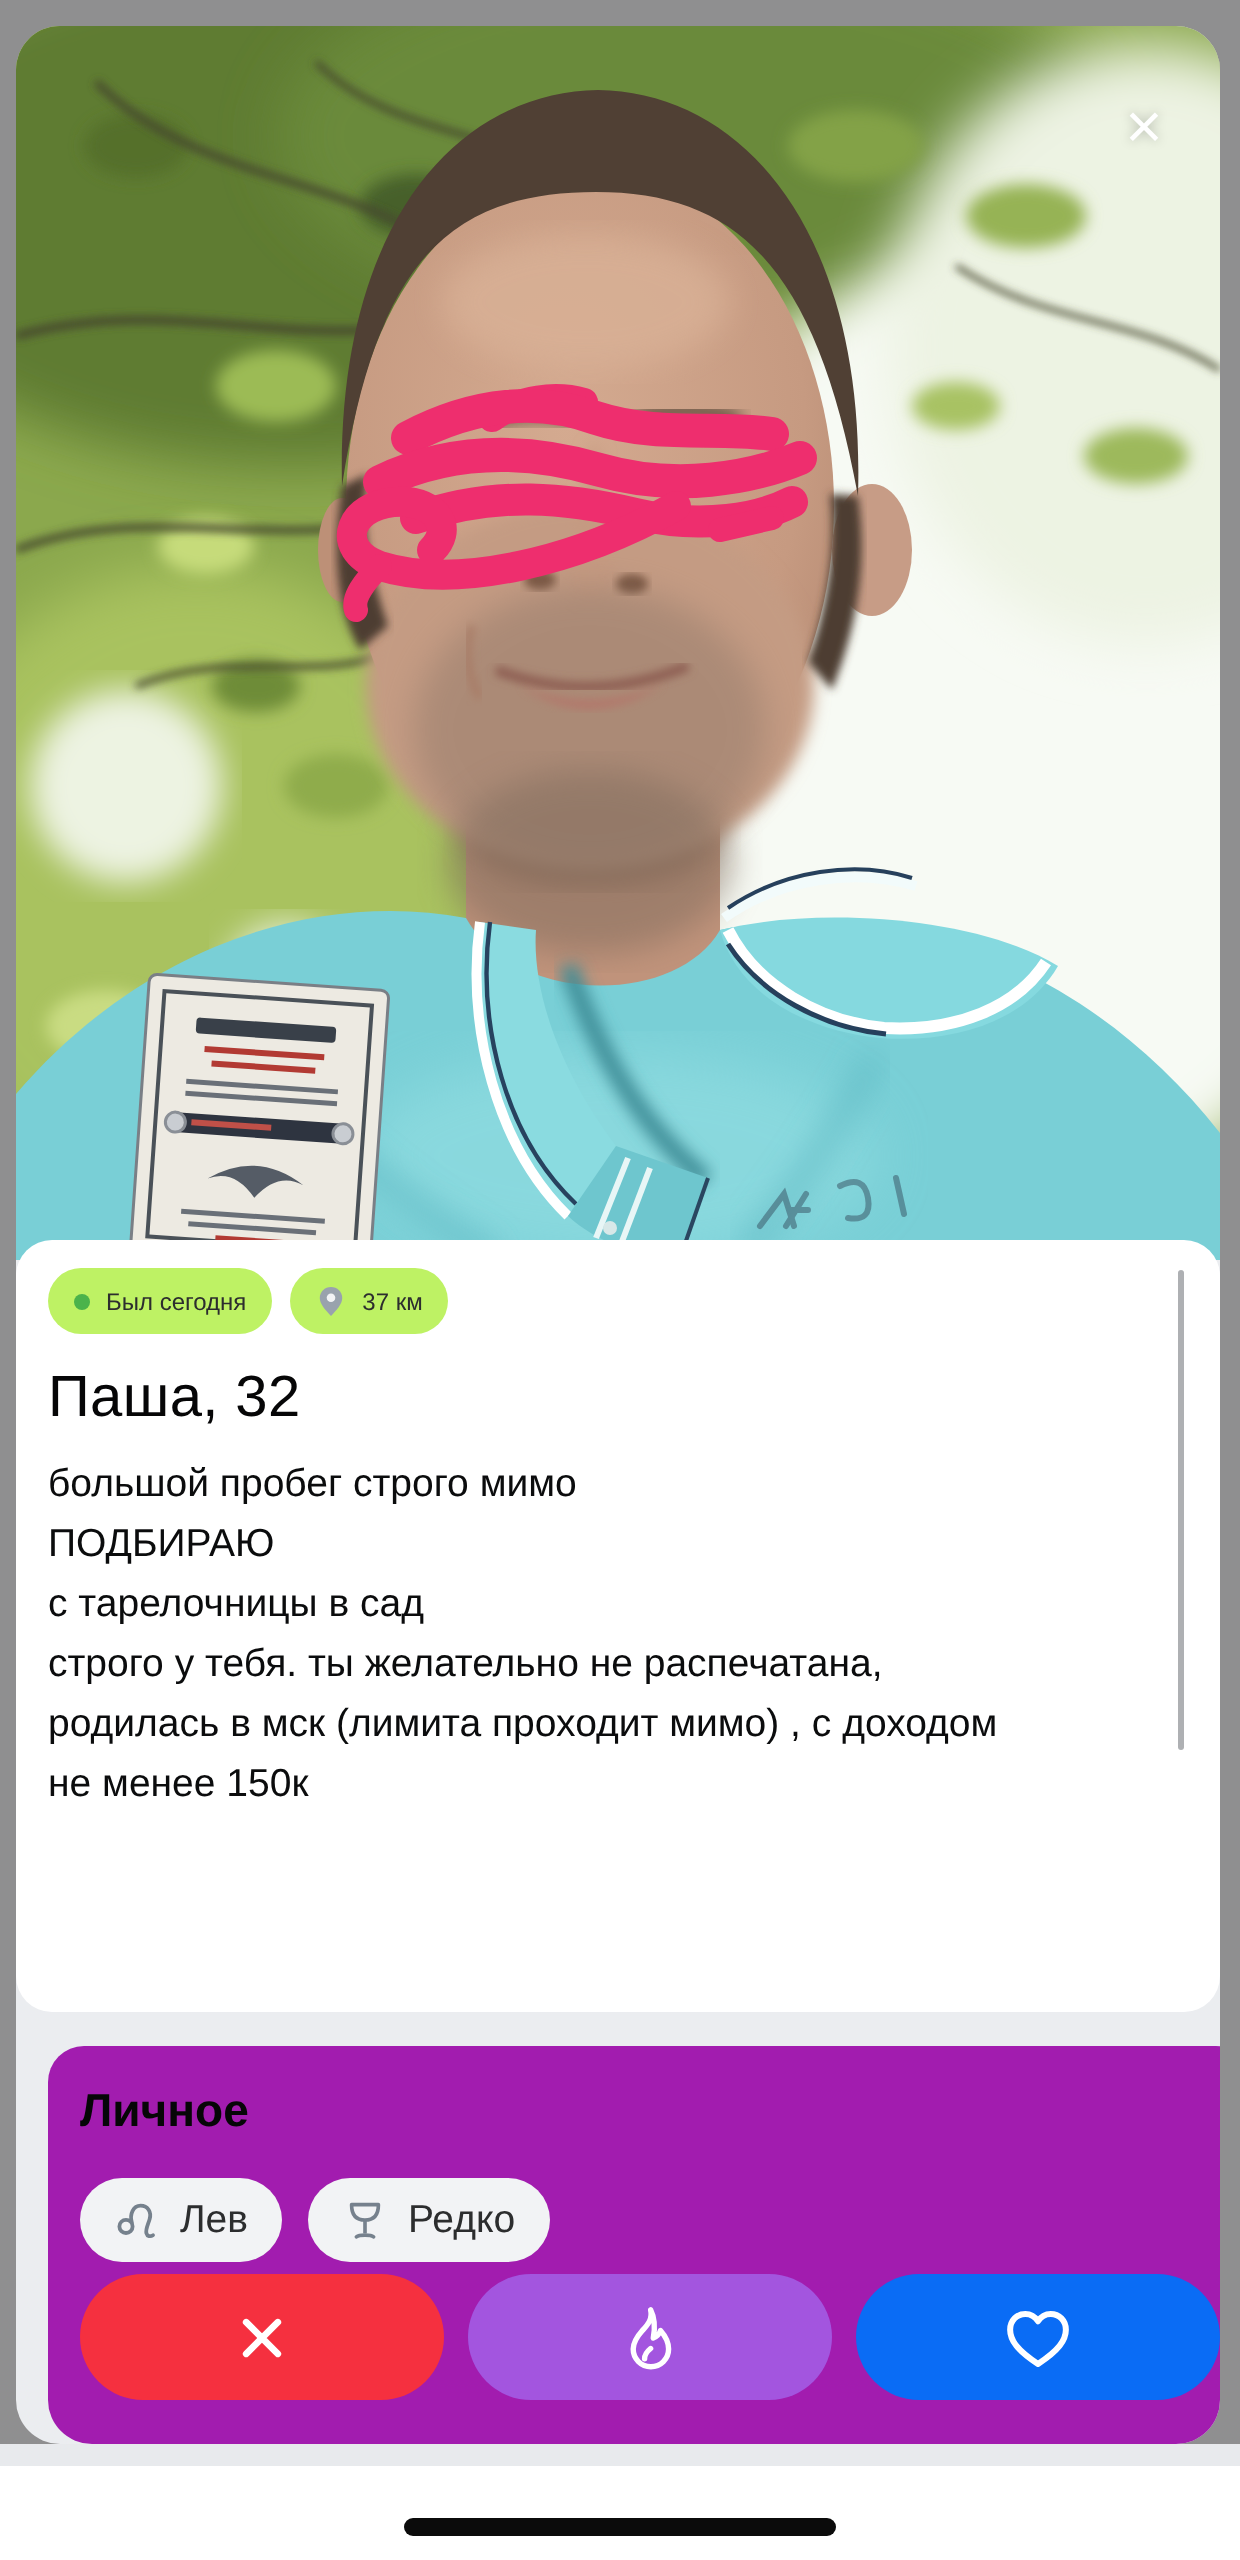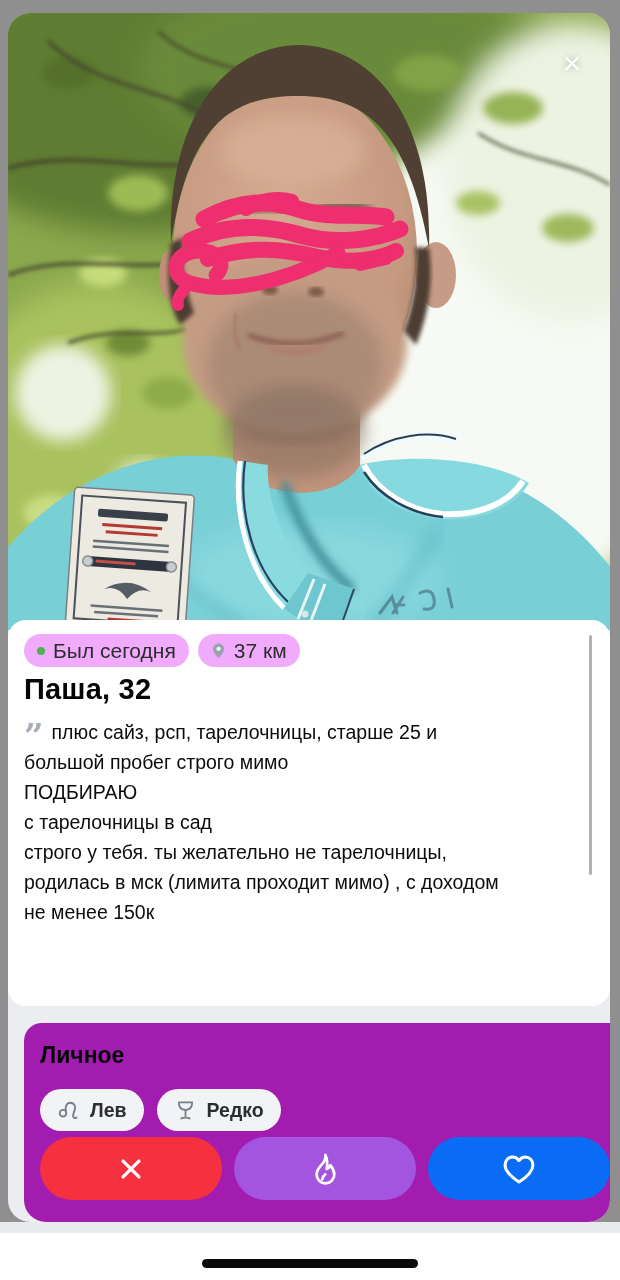--- a/index.html
+++ b/index.html
@@ -12,34 +12,34 @@
   .photo-wrap svg{display:block;}
   .close-btn{position:absolute;top:36px;right:24px;width:28px;height:28px;display:flex;
              align-items:center;justify-content:center;color:#fff;font-size:32px;font-weight:300;
              line-height:1;cursor:pointer;text-shadow:0 0 6px rgba(0,0,0,.25);}
   
   .sheet1{position:absolute;left:0;top:607px;width:602px;height:386px;background:#fff;
           border-radius:18px;overflow:hidden;}
   .sheet1-inner{padding:14px 16px 0 16px;}
   .badges{display:flex;gap:9px;}
   .badge{display:inline-flex;align-items:center;gap:8px;height:33px;padding:0 13px;
-         border-radius:17px;background:#f0abfc;font-size:21px;color:#2C2D2E;}
+         border-radius:17px;background:#bef264;font-size:12px;color:#2C2D2E;}
   .dot{width:8px;height:8px;border-radius:50%;background:#4BB34B;}
   .pin-ic{width:15px;height:18px;}
-  .title{margin-top:6px;font-size:29px;font-weight:700;color:#060607;letter-spacing:.2px;}
+  .title{margin-top:16px;font-size:29px;font-weight:400;color:#060607;letter-spacing:.2px;}
   .bio{margin-top:11px;font-size:19.5px;line-height:30px;color:#0B0C0D;}
   .bio p{margin:0;}
   .quote{font-family:"DejaVu Serif","Liberation Serif",serif;font-weight:700;font-size:34px;
          color:#A5AEB8;line-height:0;vertical-align:-9px;margin-right:8px;}
   
   .sheet2{position:absolute;left:16px;top:1010px;width:602px;height:199px;background:#a21caf;
           border-radius:18px 18px 22px 22px;}
   .sheet2-inner{padding:18px 16px 0 16px;}
   .section-title{font-size:23px;font-weight:700;color:#060607;line-height:28px;}
-  .chips{display:flex;gap:13px;margin-top:20px;font-weight:bold;}
+  .chips{display:flex;gap:13px;margin-top:20px;}
   .chip{display:inline-flex;align-items:center;gap:10px;height:42px;padding:0 17px;
         border-radius:21px;background:#F2F3F5;font-size:19.5px;color:#2C2D2E;white-space:nowrap;}
   .chip svg{flex:none;}
   
   .actions{position:absolute;left:16px;top:114px;width:570px;display:flex;gap:12px;}
   .act-btn{flex:1;height:63px;border:none;border-radius:32px;display:flex;align-items:center;
            justify-content:center;cursor:pointer;padding:0;}
   .act-dislike{background:#F5303F;}
   .act-superlike{background:#A355DF;}
   .act-like{background:#0A6CF5;}
@@ -212,25 +212,24 @@
               <path d="M8 1 C4.7 1 2 3.6 2 6.9 C2 10.2 5.4 13.8 8 16.4 C10.6 13.8 14 10.2 14 6.9 C14 3.6 11.3 1 8 1 Z" fill="#99A2AD"></path>
               <circle cx="8" cy="6.7" r="2.3" fill="#F2F3F5"></circle>
             </svg>
             <span>37 км</span>
           </span>
         </div>
 
         <div class="title">Паша, 32</div>
 
         <div class="bio">
-          <p><span class="quote">”</span><span>плюс сайз, рсп, тарелочницы, старше 25 и</span></p>
           <p>большой пробег строго мимо</p>
           <p>ПОДБИРАЮ</p>
           <p>с тарелочницы в сад</p>
-          <p>строго у тебя. ты желательно не тарелочницы,</p>
+          <p>строго у тебя. ты желательно не распечатана,</p>
           <p>родилась в мск (лимита проходит мимо) , с доходом</p>
           <p>не менее 150к</p>
         </div>
       </div>
     </div>
 
     <div class="sheet2">
       <div class="sheet2-inner">
         <div class="section-title">Личное</div>
         <div class="chips">

